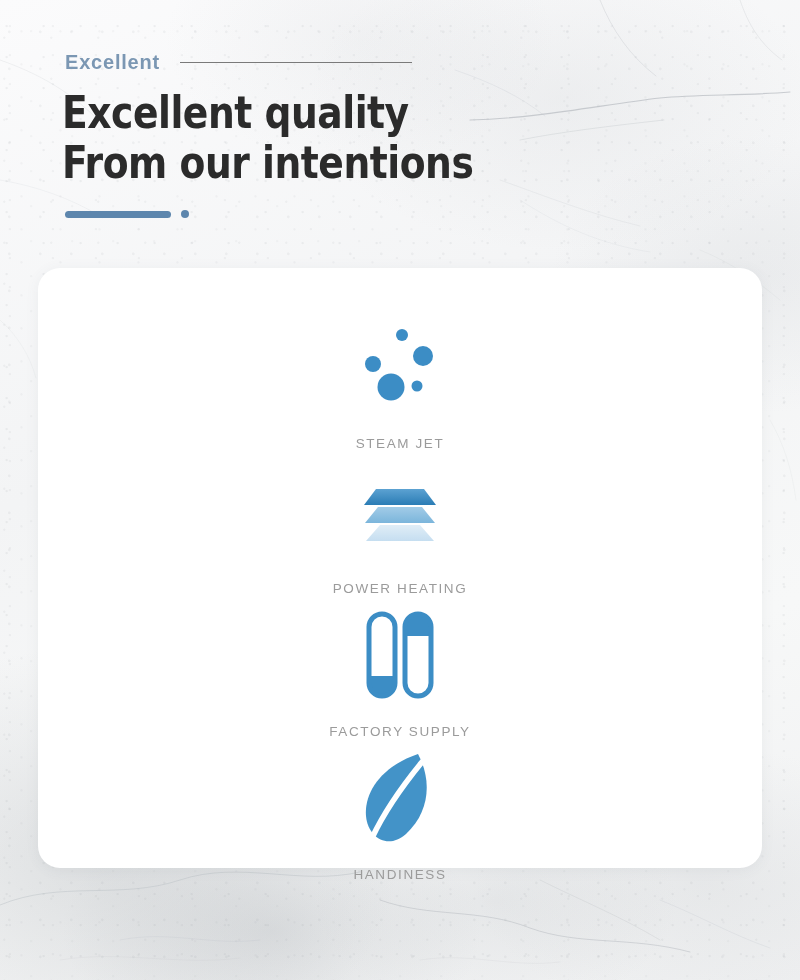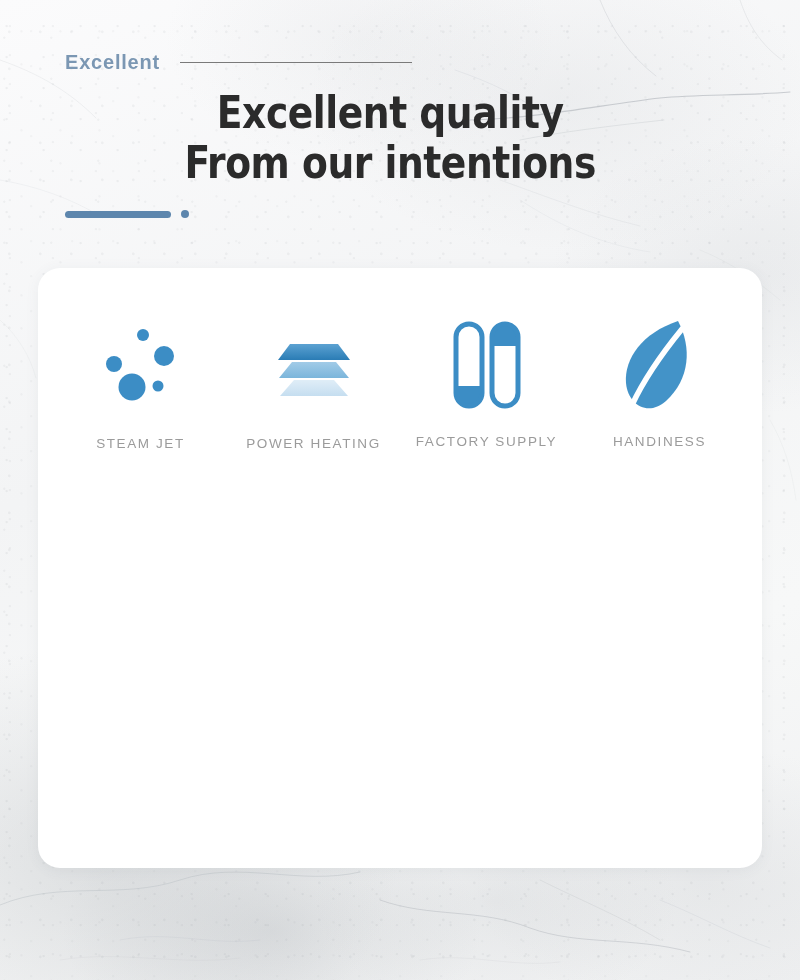--- a/index.html
+++ b/index.html
@@ -77,24 +77,23 @@
   .eyebrow-rule {
     height: 1px;
     background: #7a7a7a;
     width: 232px;
     margin-left: 20px;
     flex: none;
   }
 
   .headline {
     position: absolute;
-    left: 74px;
+    left: 62px;
     top: 88px;
     width: 680px;
-    text-align: center;
   }
   .headline-line {
     font-family: "Liberation Sans Narrow", "DejaVu Sans Condensed", "Liberation Sans", sans-serif;
     font-size: 45px;
     line-height: 50px;
     font-weight: 700;
     color: #2b2b2b;
     letter-spacing: -0.5px;
     transform: scaleX(0.93);
     transform-origin: left center;
@@ -131,21 +130,21 @@
     height: 600px;
     background: #ffffff;
     border-radius: 22px;
     box-shadow: 0 2px 14px rgba(90,100,110,0.07);
   }
 
   .grid {
     position: absolute;
     inset: 0;
     display: grid;
-    grid-template-columns: repeat(4, 1fr);
+    grid-template-columns: repeat(1, 1fr);
     grid-template-rows: repeat(2, 1fr);
     padding: 38px 16px 30px 16px;
     box-sizing: border-box;
   }
   .cell {
     display: flex;
     flex-direction: column;
     align-items: center;
     justify-content: flex-start;
   }

